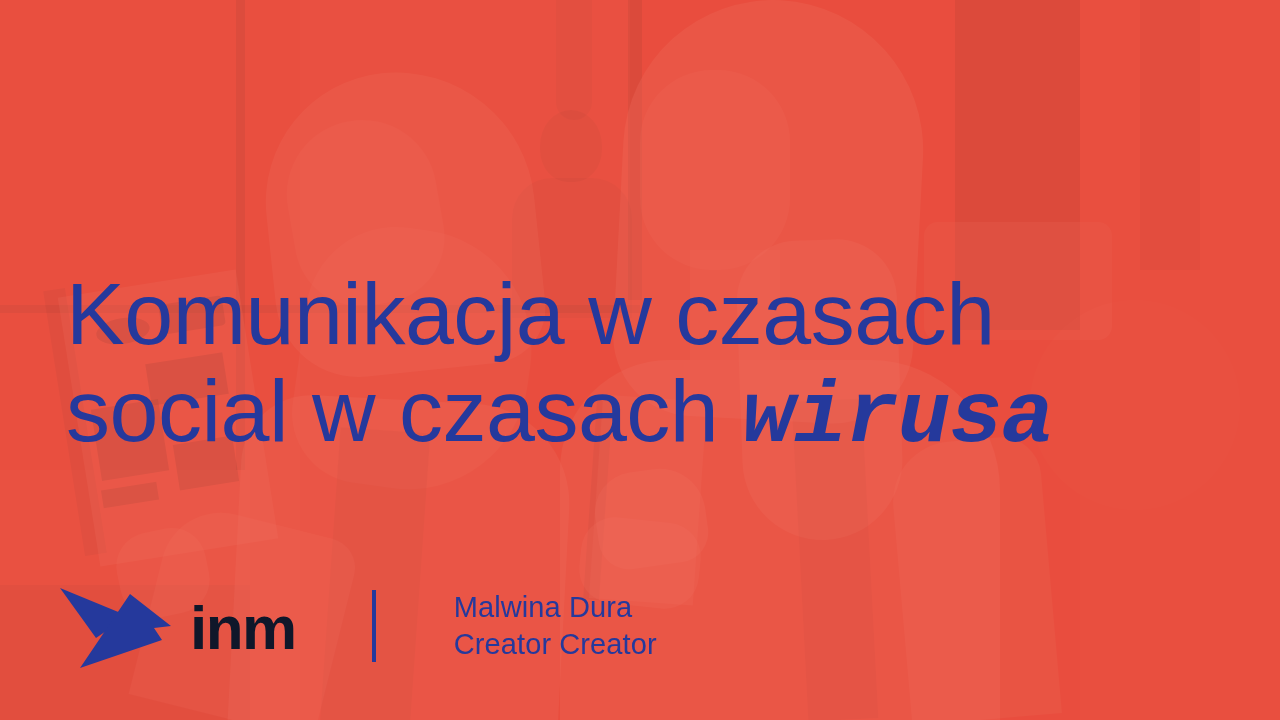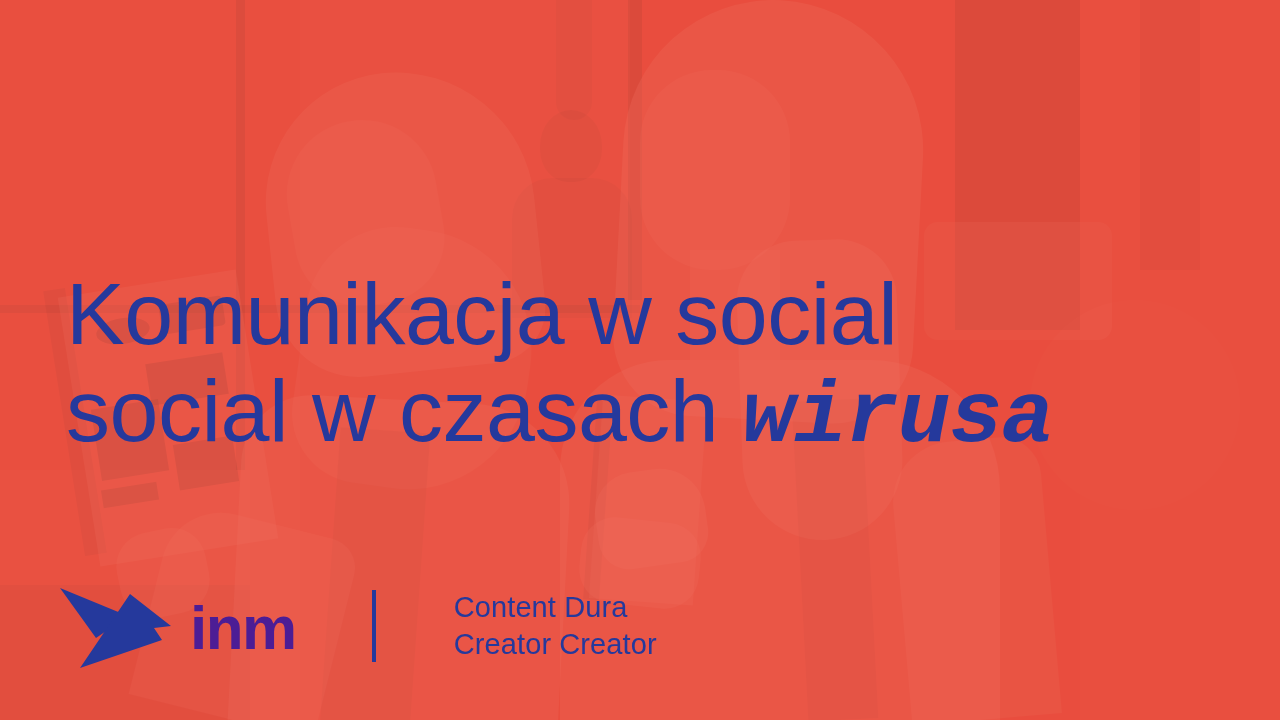--- a/index.html
+++ b/index.html
@@ -243,21 +243,21 @@
     display: flex;
     align-items: center;
     gap: 14px;
   }
   .logo-mark {
     width: 118px;
     height: 88px;
     display: block;
   }
   .logo-word {
-    color: #4c1d95;
+    color: #0f172a;
     font-size: 62px;
     line-height: 62px;
     font-weight: 700;
     letter-spacing: -1.5px;
     margin-top: 4px;
   }
 
   .divider {
     width: 4px;
     height: 72px;
@@ -327,35 +327,35 @@
 
     <div class="ph screen"></div>
     <div class="ph screen-glow"></div>
   </div>
 
   <div class="tint"></div>
   <div class="tint2"></div>
 
   <div class="content">
 
-    <h1 class="headline"><span>Komunikacja w social</span>
+    <h1 class="headline"><span>Komunikacja w czasach</span>
 <span>social w czasach </span><span class="accent">wirusa</span></h1>
 
     <div class="brandbar">
 
       <div class="logo">
         <svg class="logo-mark" viewBox="0 0 118 88" aria-hidden="true">
           <path d="M2 6 L70 34 L38 56 Z" fill="#25399c"></path>
           <path d="M72 12 L113 44 L96 46 L104 58 L22 86 Z" fill="#25399c"></path>
         </svg>
         <span class="logo-word">inm</span>
       </div>
 
       <div class="divider"></div>
 
       <div class="byline">
-        <div>Content Dura</div>
+        <div>Malwina Dura</div>
         <div>Creator Creator</div>
       </div>
 
     </div>
   </div>
 </div>
 
 </body></html>

